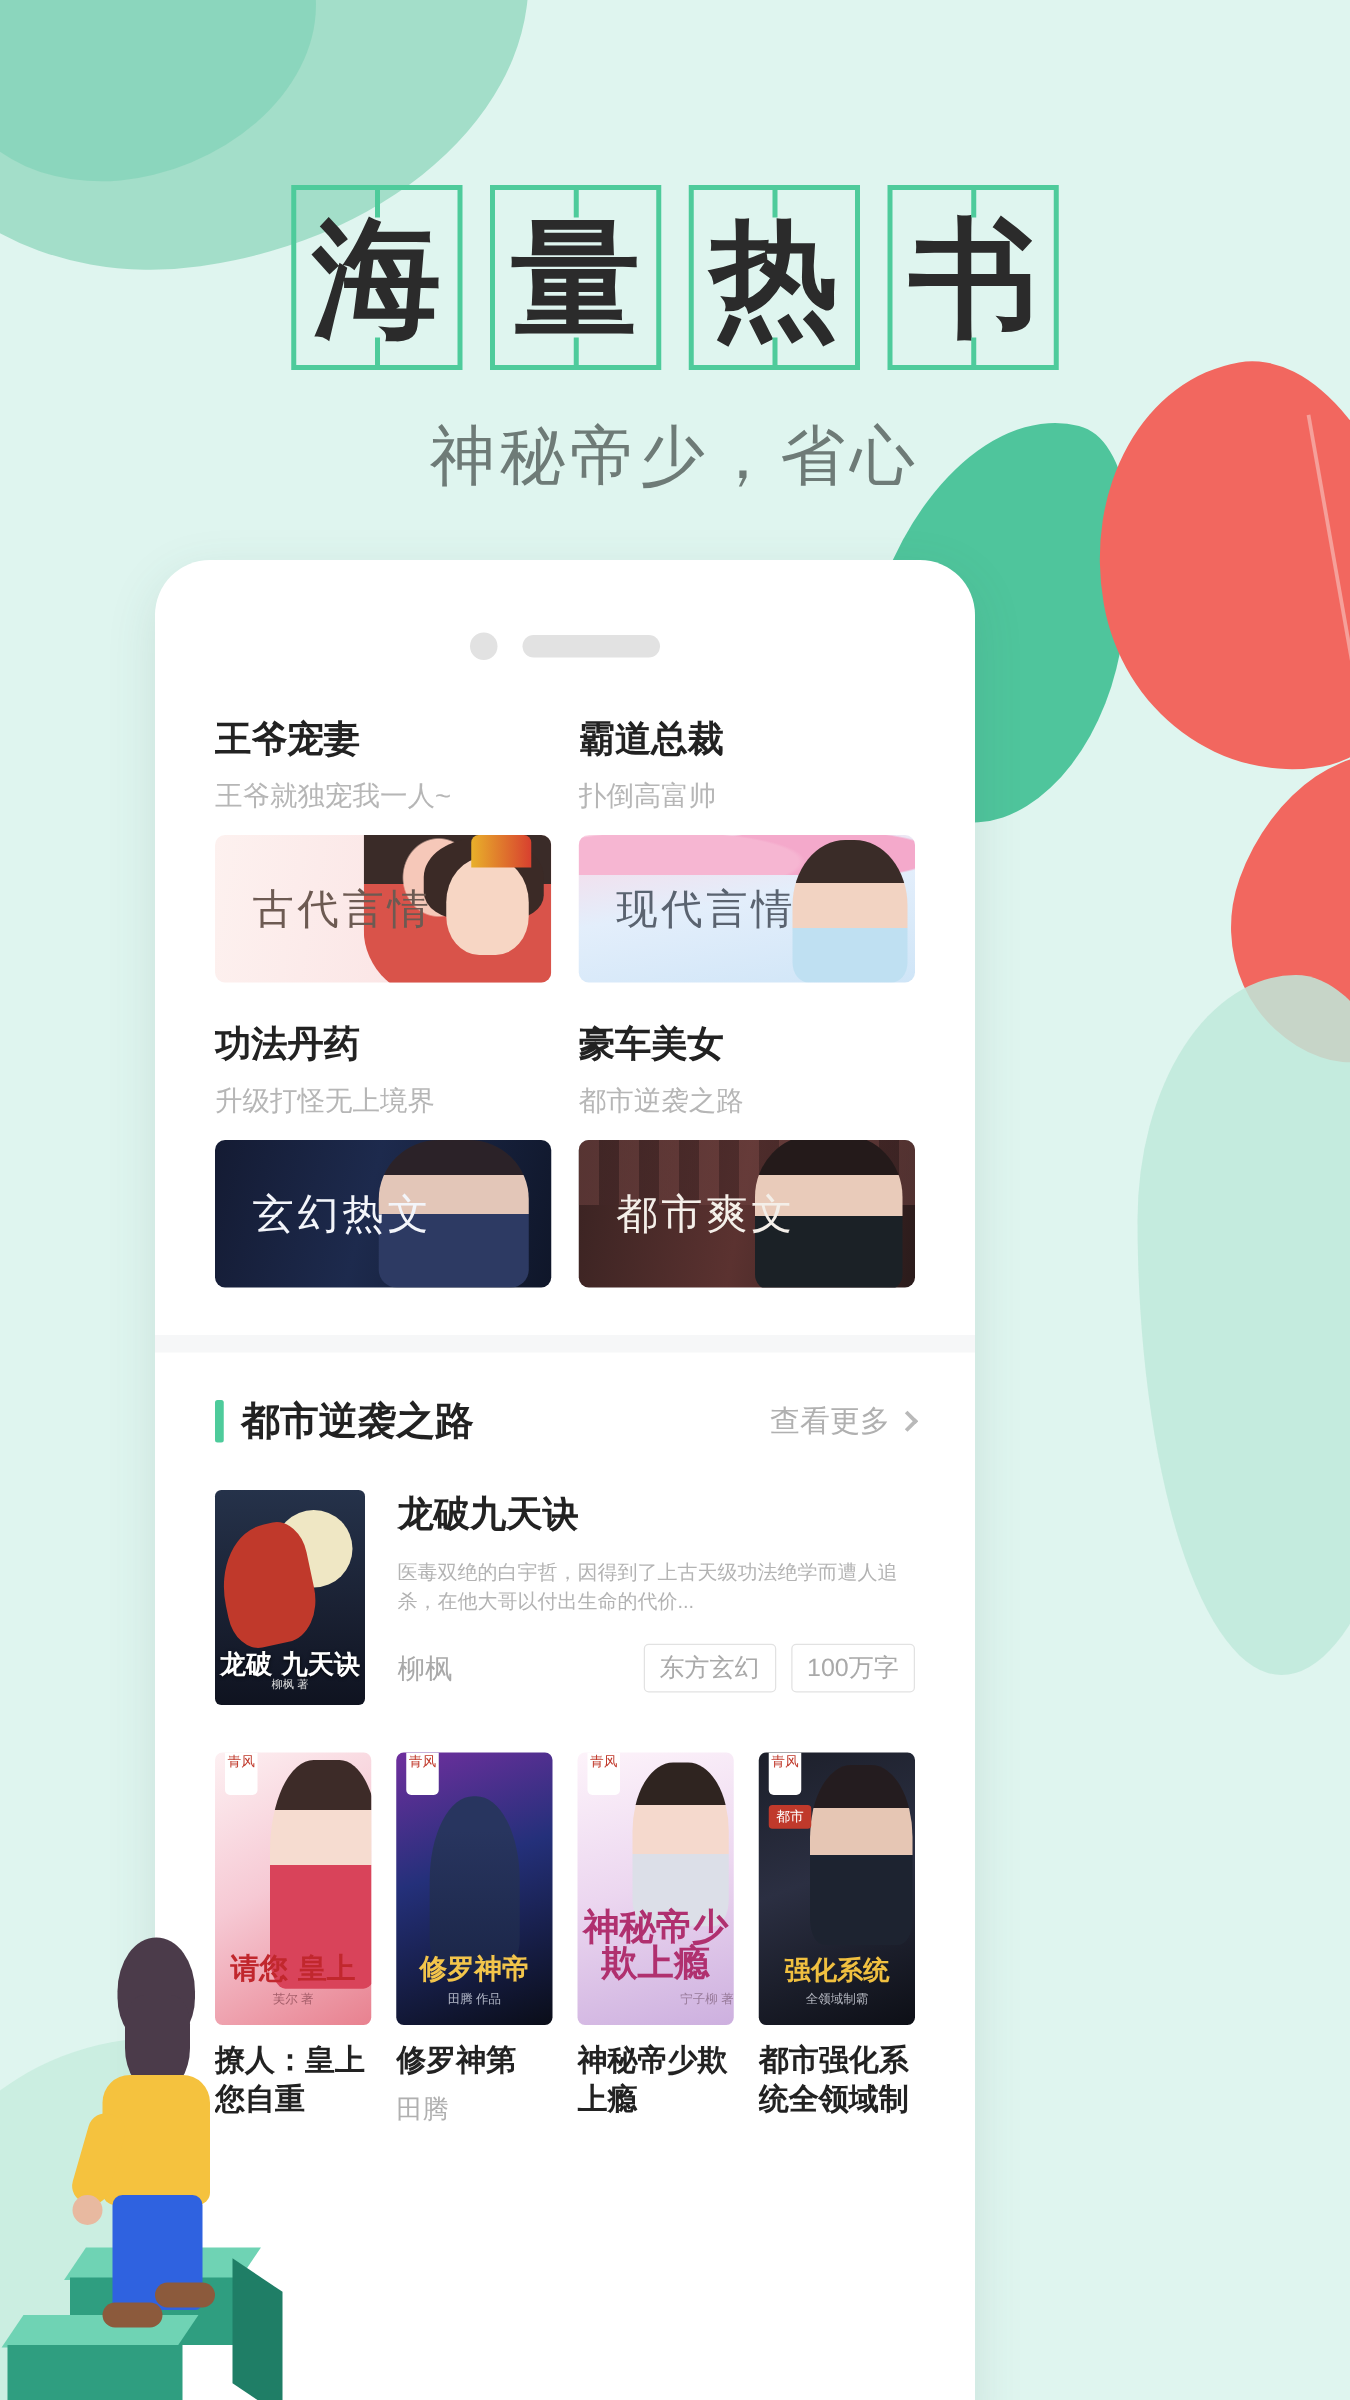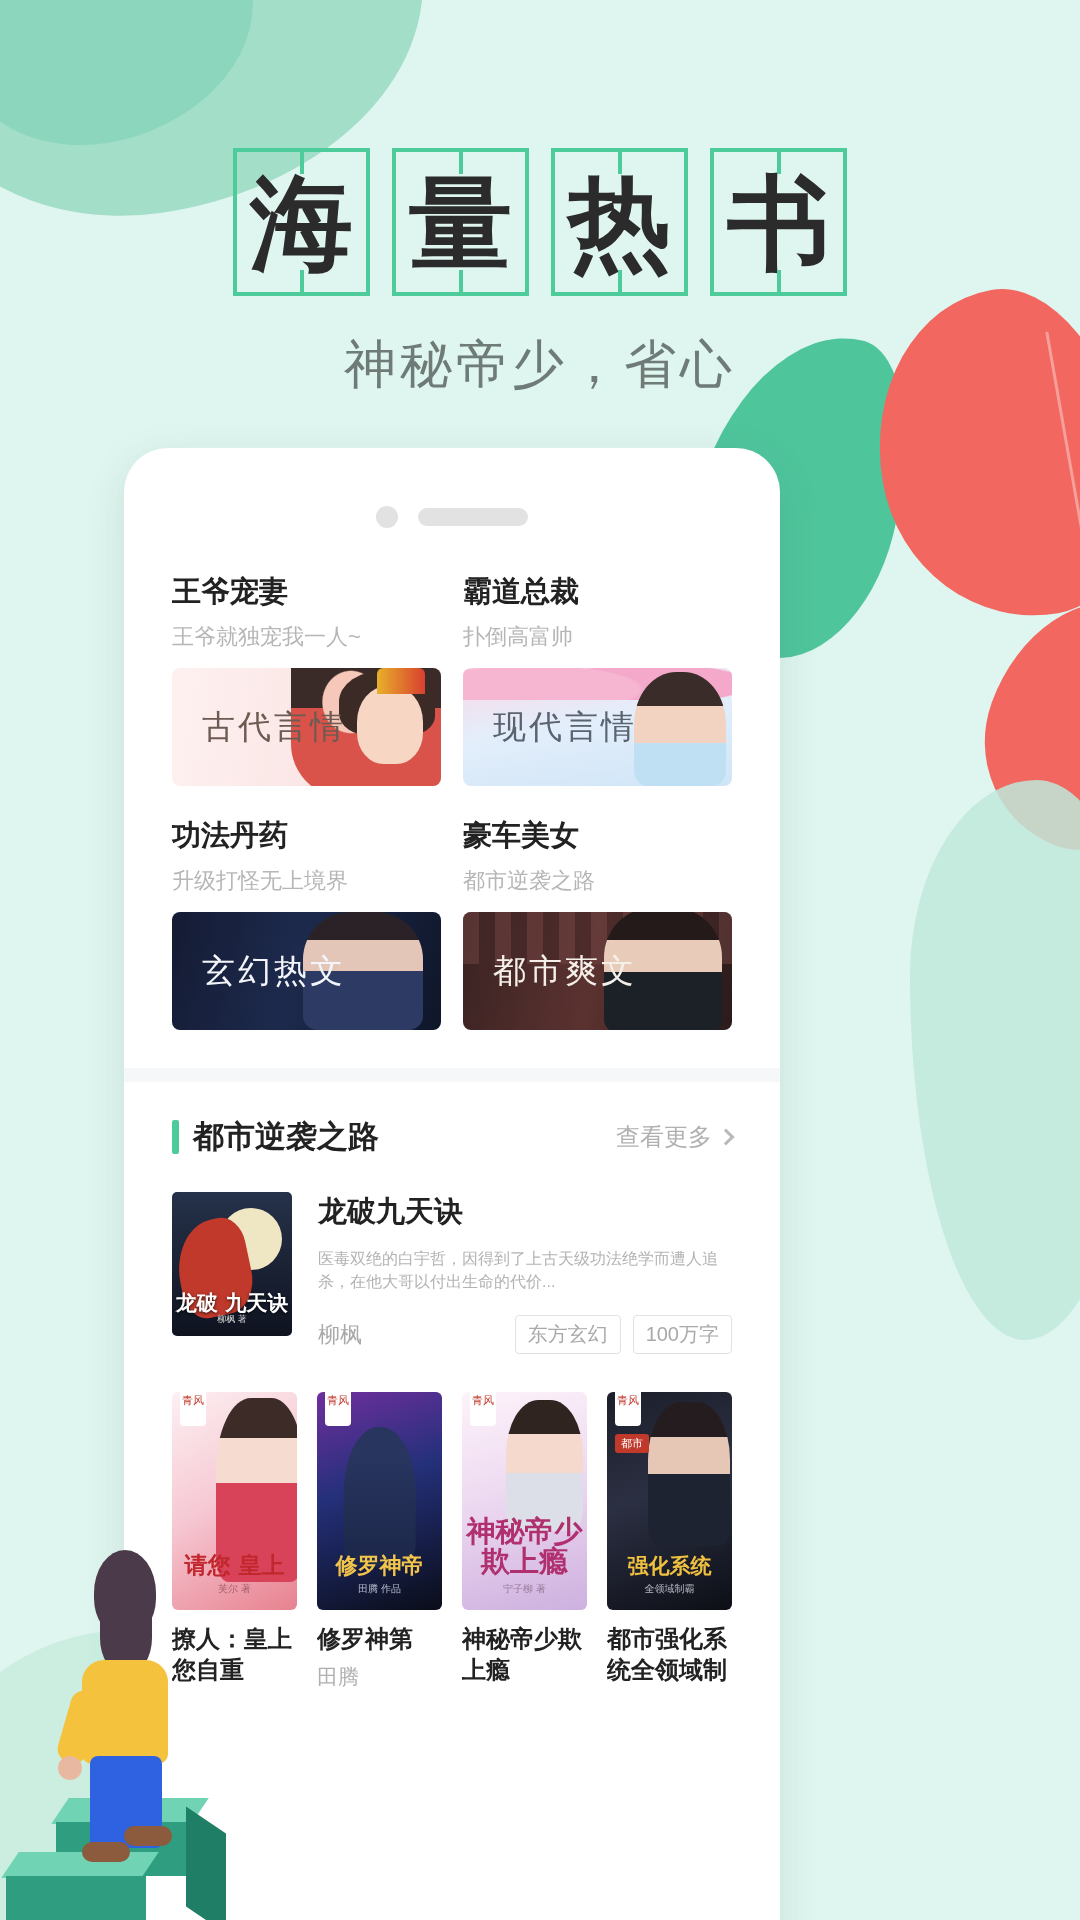--- a/index.html
+++ b/index.html
@@ -187,21 +187,21 @@
     padding:34px 48px 0 48px;
   }
   .sec-left { display:flex; align-items:center; gap:14px; }
   .sec-bar { width:7px; height:34px; background:#4ecb9b; border-radius:2px; }
   .sec-title { font-size:31px; font-weight:700; color:#222; }
   .sec-more { display:flex; align-items:center; gap:8px; font-size:24px; color:#b0b0b0; }
   .chev { width:12px; height:12px; border-right:3px solid #b9b9b9; border-top:3px solid #b9b9b9; transform:rotate(45deg); }
 
   .feat-row { display:flex; gap:26px; padding:34px 48px 0 48px; }
   .feat-cover {
-    width:120px; height:144px; border-radius:5px; flex:none;
+    width:120px; height:172px; border-radius:5px; flex:none;
     background:linear-gradient(180deg,#25324a 0%,#1a2133 55%,#0f1320 100%);
     position:relative; overflow:hidden;
   }
   .feat-cover .moon {
     position:absolute; right:10px; top:16px; width:62px; height:62px;
     border-radius:50%; background:#efe7c4;
   }
   .feat-cover .red {
     position:absolute; left:6px; top:28px; width:72px; height:96px;
     background:#c0392b; border-radius:60% 30% 40% 30%;
@@ -259,21 +259,21 @@
     border-radius:40% 36% 14% 14%; }
   .cv2 { background:linear-gradient(160deg,#6f2f9e 0%,#24307a 42%,#0a0d18 100%); }
   .cv2 .ct { color:#f3c54b; font-size:22px; }
   .cv2 .cb { color:#cfd4e2; }
   .cv2 .fig { position:absolute; left:50%; top:16%; transform:translateX(-50%);
     width:58%; height:64%;
     background:linear-gradient(180deg,#28355f 0 20%,#1b2648 100%);
     border-radius:48% 48% 18% 18%; }
   .cv3 { background:linear-gradient(165deg,#fdf3fa 0%,#ecd7f0 48%,#cdb0df 100%); }
   .cv3 .ct { color:#b0306f; font-size:29px; }
-  .cv3 .cb { color:#8d6f8c; }
+  .cv3 .cb { color:#8d6f8c;text-align:right; }
   .cv3 .fig { position:absolute; right:4px; top:8px; width:62%; height:60%;
     background:linear-gradient(180deg,#2f2420 0 26%,#f5d9cd 26% 56%,#dcdfe8 56% 100%);
     border-radius:42% 42% 16% 16%; }
   .cv4 { background:linear-gradient(160deg,#1c1f2a 0%,#2b2f42 45%,#0d0f16 100%); }
   .cv4 .ct { color:#f0c040; font-size:21px; }
   .cv4 .cb { color:#cfd2db; }
   .cv4 .tagtop {
     position:absolute; left:8px; top:42px; z-index:4;
     background:#c0392b; color:#fff; font-size:11px; padding:2px 6px; border-radius:3px;
   }

